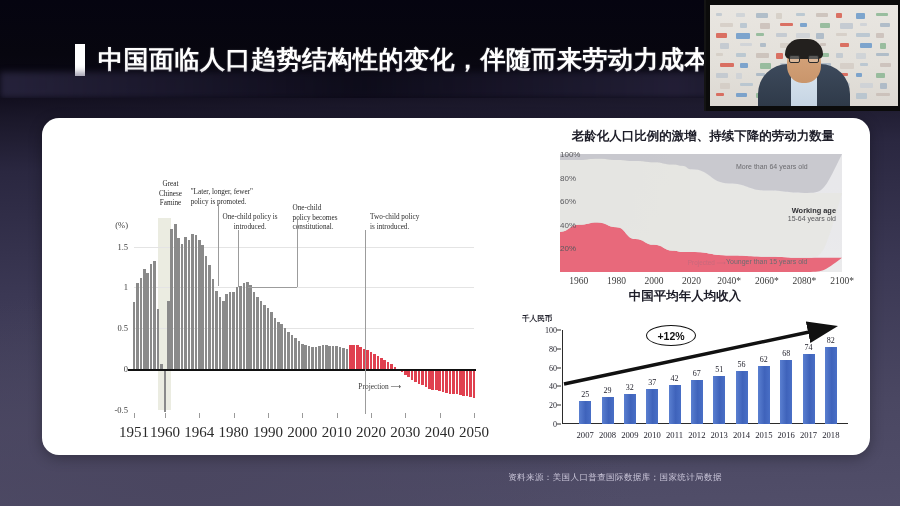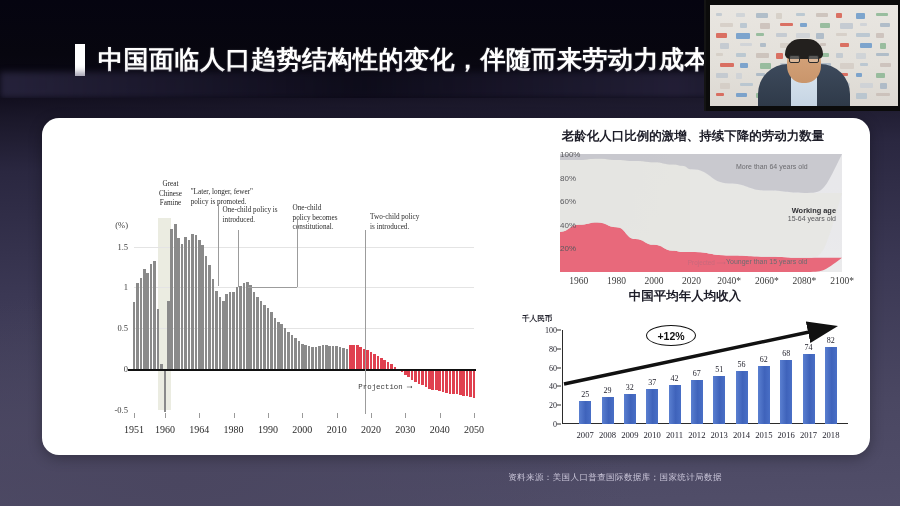--- a/index.html
+++ b/index.html
@@ -99,42 +99,42 @@
     position:absolute; right:100%; margin-right:6px; font-size:8.5px;
     color:#3b3b3b; transform:translateY(-50%); white-space:nowrap;
     font-family:"Liberation Serif", serif;
   }
   .lc-gl{ position:absolute; left:0; width:100%; height:1px; background:#e4e4e4; }
   #lc-zero{ position:absolute; left:-6px; width:348px; height:1.6px; background:#111; }
   .lc-bar{ position:absolute; width:2.6px; }
   .lc-bar.gray{ background:#8a8a8a; }
   .lc-bar.red{ background:#e0404f; }
   .lc-xt{
-    position:absolute; top:100%; margin-top:14px; font-size:10px; color:#2b2b2b;
+    position:absolute; top:100%; margin-top:14px; font-size:15px; color:#2b2b2b;
     transform:translateX(-50%); font-family:"Liberation Serif", serif;
   }
   .lc-tick{ position:absolute; top:100%; margin-top:3px; width:1px; height:5px; background:#9a9a9a; }
   #famine-band{
     position:absolute; left:0; top:0; width:13px; height:100%;
     background:#e9eade; opacity:.9;
   }
   .lc-anno{
     position:absolute; font-size:7.2px; line-height:1.32; color:#2a2a2a;
     font-family:"Liberation Serif", serif; white-space:pre-line;
   }
   .lc-anno.c{ text-align:center; }
   .lc-leader{ position:absolute; width:1px; background:#9c9c9c; }
   .lc-leaderh{ position:absolute; height:1px; background:#9c9c9c; }
   #lc-proj{
     position:absolute; font-size:7.4px; color:#3a3a3a;
     font-family:"Liberation Serif", serif; white-space:nowrap;
   }
   
   #area-chart{ position:absolute; left:458px; top:0; width:370px; height:165px; }
-  #area-title{ left:8px; top:10px; width:370px; font-size:12.5px; }
+  #area-title{ left:18px; top:10px; width:370px; font-size:12.5px; }
   #ac-plot{
     position:absolute; left:60px; top:36px; width:282px; height:118px;
     background:linear-gradient(180deg,#d7d7db 0%,#d9d9dd 55%,#dcdcdf 100%);
     overflow:hidden;
   }
   #ac-hist-tint{ position:absolute; left:0; top:0; width:46%; height:100%;
     background:linear-gradient(90deg, rgba(214,214,205,.55), rgba(226,226,214,.55));
   }
   #ac-proj-tint{ position:absolute; left:46%; top:0; right:0; height:100%;
     background:rgba(255,255,255,.42); }
@@ -436,33 +436,33 @@
           <div class="lc-tick" style="left:305.65656565656565px;"></div>
           <div class="lc-xt" style="left:305.65656565656565px;">2040</div>
           <div class="lc-tick" style="left:340px;"></div>
           <div class="lc-xt" style="left:340px;">2050</div>
         </div>
     <div class="lc-anno c" style="left:100.47474747474747px;top:62px;width:40px;">Great
 Chinese
 Famine</div>
         <div class="lc-anno " style="left:140.64646464646466px;top:70px;">"Later, longer, fewer"
 policy is promoted.</div>
-        <div class="lc-anno " style="left:172.55555555555554px;top:88px;">One-child policy is
+        <div class="lc-anno " style="left:172.55555555555554px;top:95px;text-align:center;">One-child policy is
 introduced.</div>
         <div class="lc-anno " style="left:242.54545454545453px;top:86px;">One-child
 policy becomes
 constitutional.</div>
         <div class="lc-anno " style="left:320.1010101010101px;top:95px;">Two-child policy
 is introduced.</div>
         <div class="lc-leader" style="left:167.55555555555554px;top:86px;height:81.81276595744683px;"></div>
         <div class="lc-leader" style="left:188.16161616161617px;top:112px;height:57.446808510638306px;"></div>
         <div class="lc-leader" style="left:246.54545454545453px;top:102px;height:67.4468085106383px;"></div>
         <div class="lc-leaderh" style="left:198.46464646464648px;top:169.4468085106383px;width:48.080808080808055px;"></div>
         <div class="lc-leader" style="left:315.2323232323232px;top:112px;height:184.08510638297872px;"></div>
-        <div id="lc-proj" style="left:308.3636363636364px;top:263.8127659574468px;font-family:Liberation Mono, monospace;">Projection ⟶</div>
+        <div id="lc-proj" style="left:308.3636363636364px;top:263.8127659574468px;">Projection ⟶</div>
       </div>
 
     <div id="area-chart">
       <div class="chart-title" id="area-title">老龄化人口比例的激增、持续下降的劳动力数量</div>
       <div id="ac-plot">
         <div id="ac-hist-tint"></div>
         <div id="ac-proj-tint"></div>
         <svg id="ac-svg" width="282" height="118" viewBox="0 0 282 118" preserveAspectRatio="none" style="position:absolute;left:0;top:0;">
             <path d="M 0 77.88 C 9.4 77.88 9.4 70.8 18.8 70.8 C 28.200000000000003 70.8 28.200000000000003 68.44 37.6 68.44 C 47 68.44 47 73.16 56.400000000000006 73.16 C 65.80000000000001 73.16 65.80000000000001 84.96 75.2 84.96 C 84.6 84.96 84.6 90.86 94 90.86 C 103.4 90.86 103.4 96.76 112.80000000000001 96.76 C 117.5 96.76 117.5 97.94 122.2 97.94 C 126.9 97.94 126.9 97.94 131.6 97.94 C 150.39999999999998 97.94 150.39999999999998 101.47999999999999 169.2 101.47999999999999 C 188 101.47999999999999 188 102.66 206.79999999999998 102.66 C 225.6 102.66 225.6 103.84 244.4 103.84 C 263.2 103.84 263.2 103.84 282 103.84 C 263.2 118 263.2 118 244.4 118 C 225.6 118 225.6 118 206.79999999999998 118 C 188 118 188 118 169.2 118 C 150.39999999999998 118 150.39999999999998 118 131.6 118 C 126.9 118 126.9 118 122.2 118 C 117.5 118 117.5 118 112.80000000000001 118 C 103.4 118 103.4 118 94 118 C 84.6 118 84.6 118 75.2 118 C 65.80000000000001 118 65.80000000000001 118 56.400000000000006 118 C 47 118 47 118 37.6 118 C 28.200000000000003 118 28.200000000000003 118 18.8 118 C 9.4 118 9.4 118 0 118 Z" fill="#e8697b" opacity="1"></path>
             <path d="M 0 5.900000000000006 C 9.4 5.900000000000006 9.4 5.900000000000006 18.8 5.900000000000006 C 28.200000000000003 5.900000000000006 28.200000000000003 4.719999999999999 37.6 4.719999999999999 C 47 4.719999999999999 47 5.900000000000006 56.400000000000006 5.900000000000006 C 65.80000000000001 5.900000000000006 65.80000000000001 7.0800000000000125 75.2 7.0800000000000125 C 84.6 7.0800000000000125 84.6 8.259999999999991 94 8.259999999999991 C 103.4 8.259999999999991 103.4 10.61999999999999 112.80000000000001 10.61999999999999 C 117.5 10.61999999999999 117.5 11.799999999999997 122.2 11.799999999999997 C 126.9 11.799999999999997 126.9 15.340000000000003 131.6 15.340000000000003 C 150.39999999999998 15.340000000000003 150.39999999999998 29.5 169.2 29.5 C 188 29.5 188 36.58000000000001 206.79999999999998 36.58000000000001 C 225.6 36.58000000000001 225.6 38.94 244.4 38.94 C 263.2 38.94 263.2 38.94 282 38.94 C 263.2 103.84 263.2 103.84 244.4 103.84 C 225.6 103.84 225.6 102.66 206.79999999999998 102.66 C 188 102.66 188 101.47999999999999 169.2 101.47999999999999 C 150.39999999999998 101.47999999999999 150.39999999999998 97.94 131.6 97.94 C 126.9 97.94 126.9 97.94 122.2 97.94 C 117.5 97.94 117.5 96.76 112.80000000000001 96.76 C 103.4 96.76 103.4 90.86 94 90.86 C 84.6 90.86 84.6 84.96 75.2 84.96 C 65.80000000000001 84.96 65.80000000000001 73.16 56.400000000000006 73.16 C 47 73.16 47 68.44 37.6 68.44 C 28.200000000000003 68.44 28.200000000000003 70.8 18.8 70.8 C 9.4 70.8 9.4 77.88 0 77.88 Z" fill="#e6e6e3" opacity="0.92"></path>

